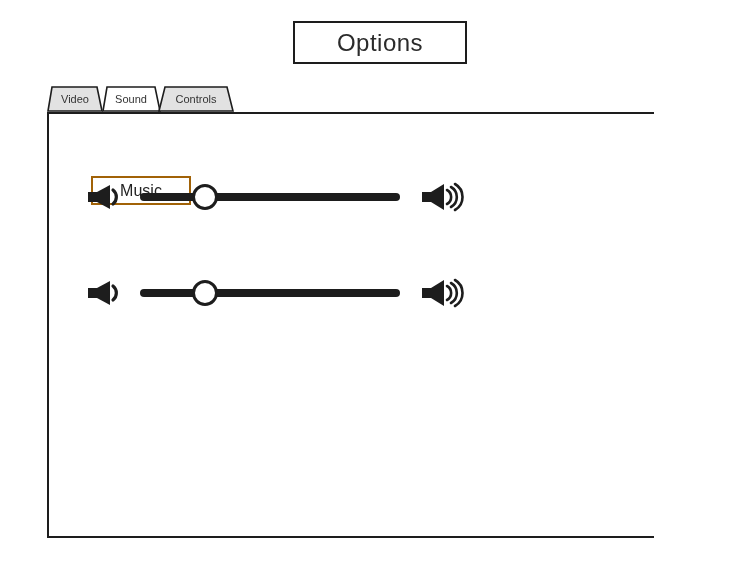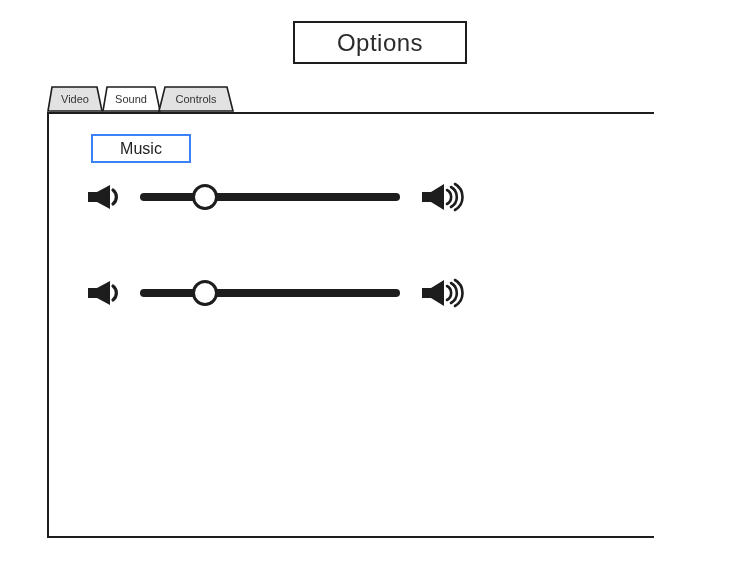--- a/index.html
+++ b/index.html
@@ -47,24 +47,25 @@
     left: 47px; top: 112px;
     width: 661px; height: 426px;
     border: 2.5px solid #1d1d1d;
     box-sizing: border-box;
     background: #ffffff;
   }
   
   .group-label-box {
     position: absolute;
     width: 100px; height: 29px;
-    border: 2px solid #3b82f6;
+    border: 2px solid #a16207;
     box-sizing: border-box;
     display: flex; align-items: center; justify-content: center;
     background: #ffffff;
+    margin-top: 42px;
   }
   .group-label-box span {
     font-size: 16px;
     color: #222222;
   }
   #music-label-box { left: 91px; top: 134px; }
   #sfx-label-box   { left: 90px; top: 229px; }
   
   .speaker-icon { position: absolute; }
   .track-wrap {

